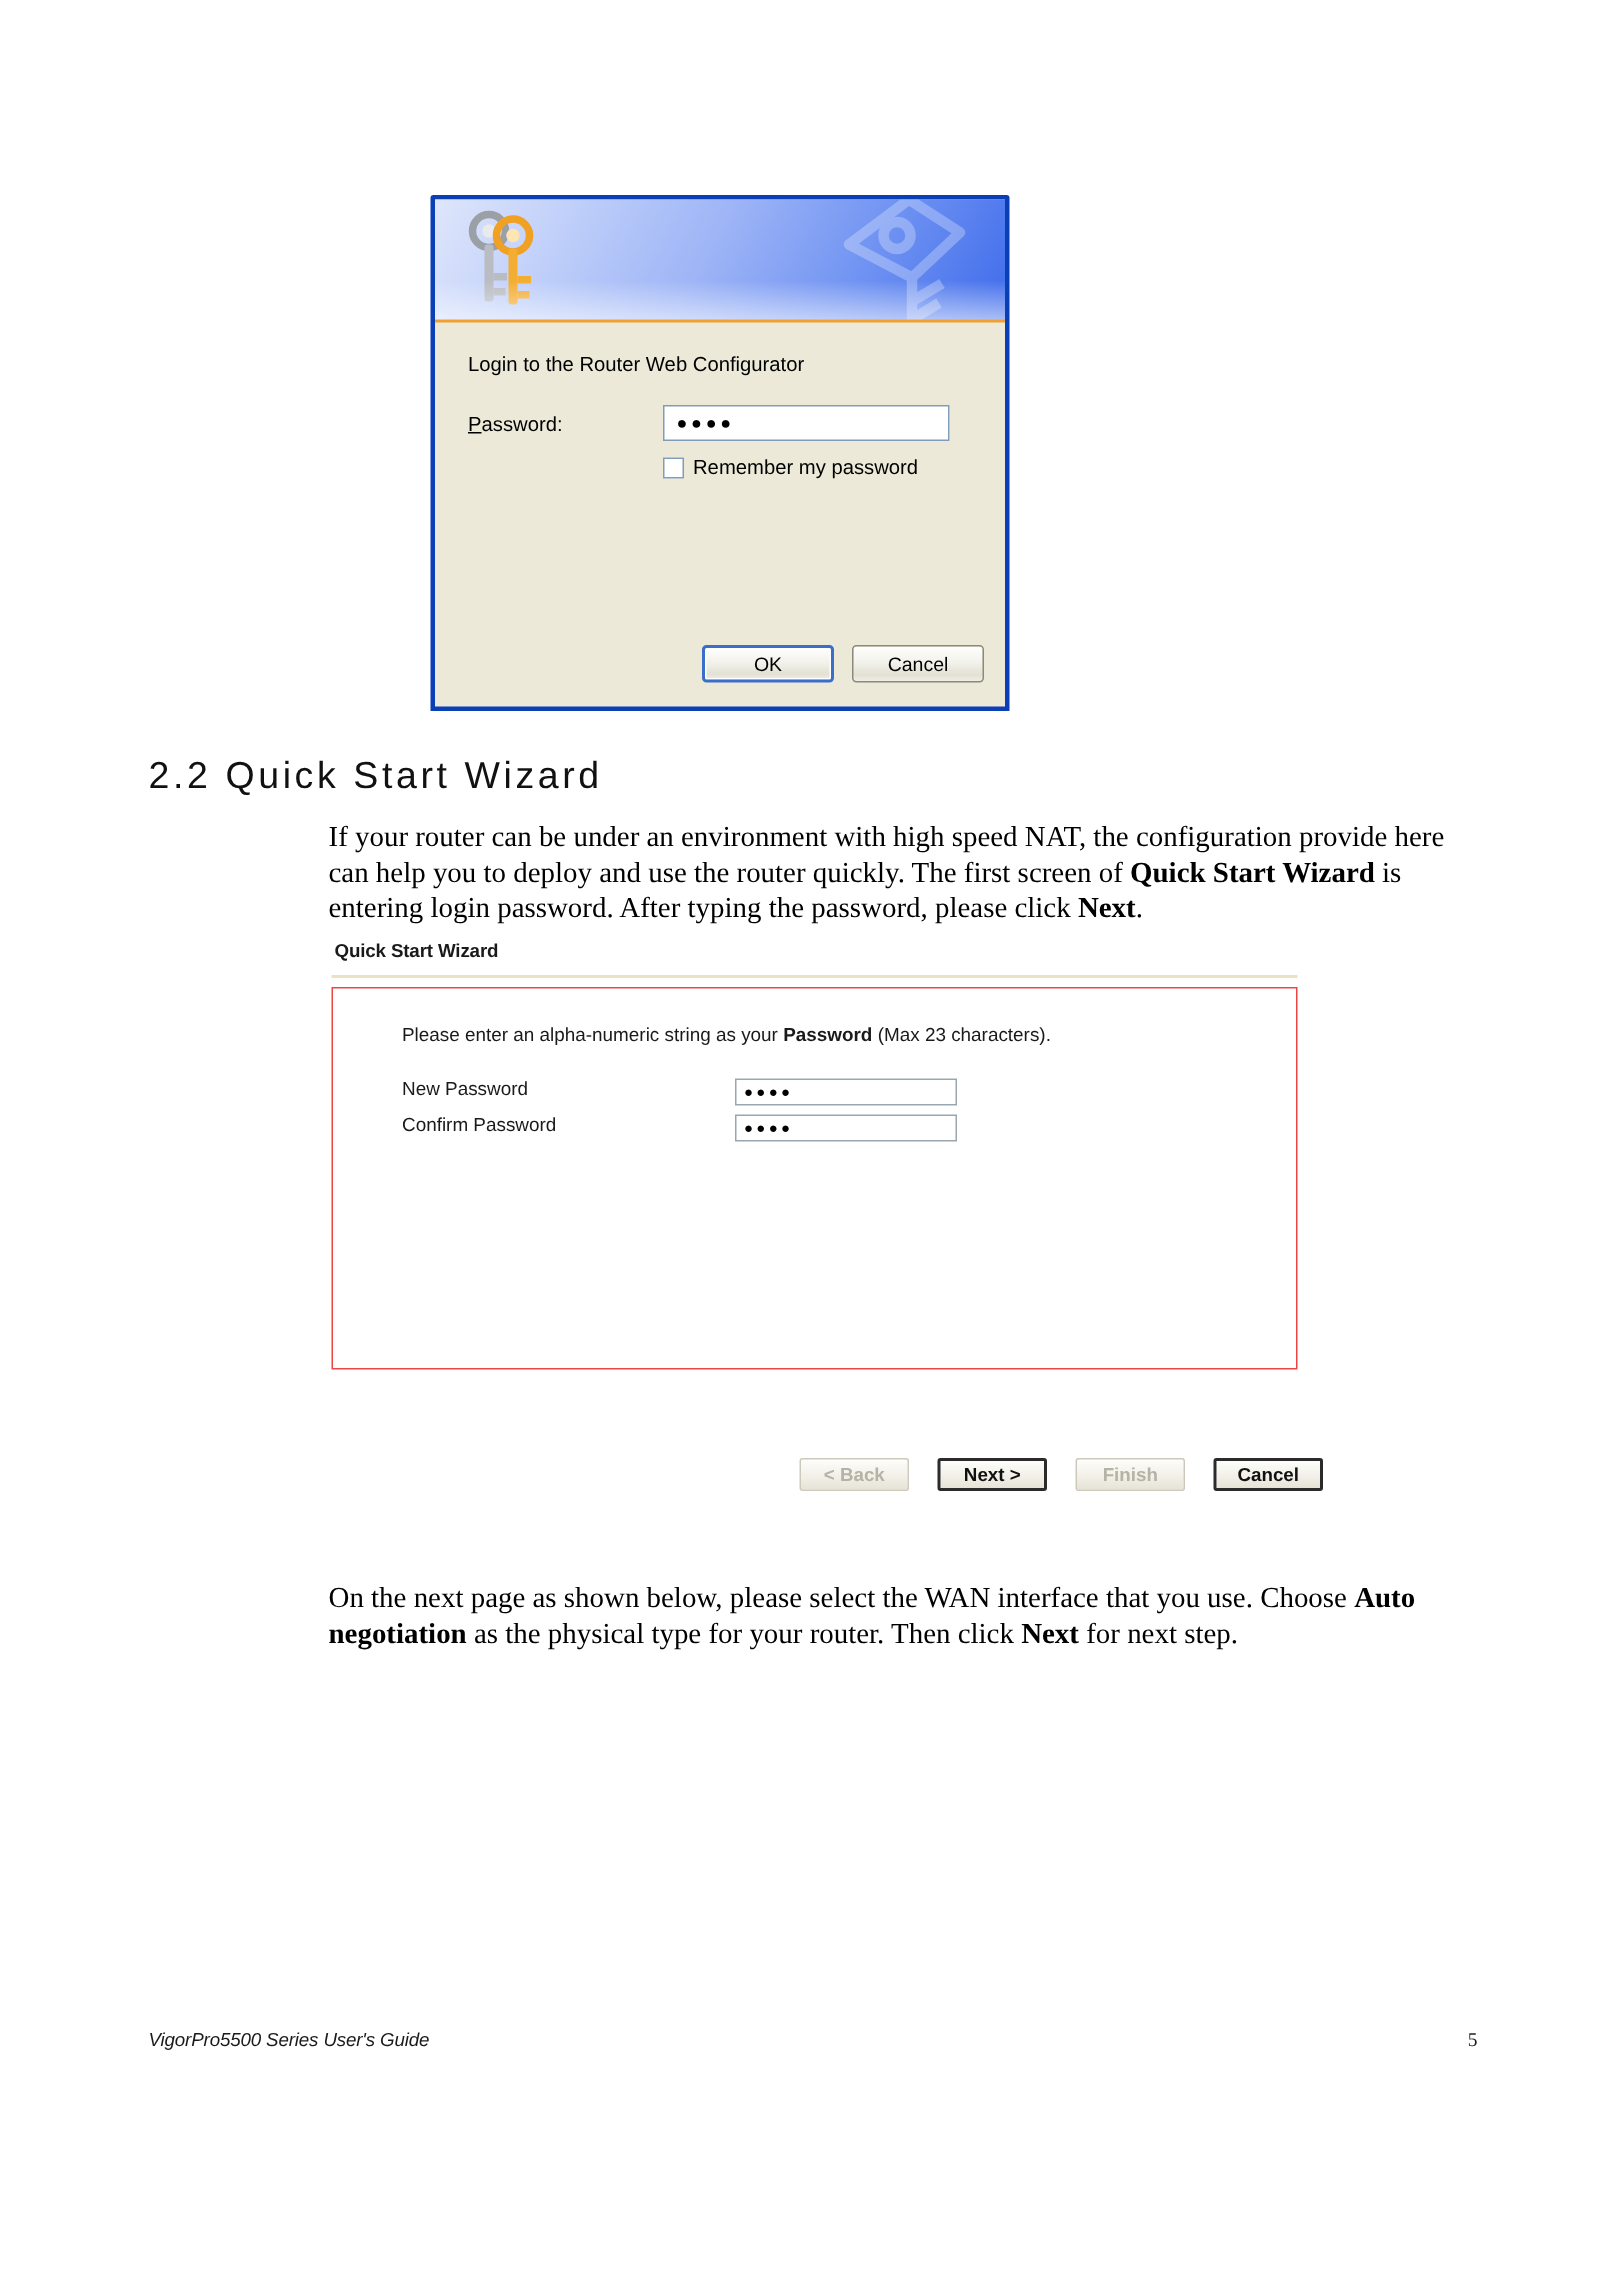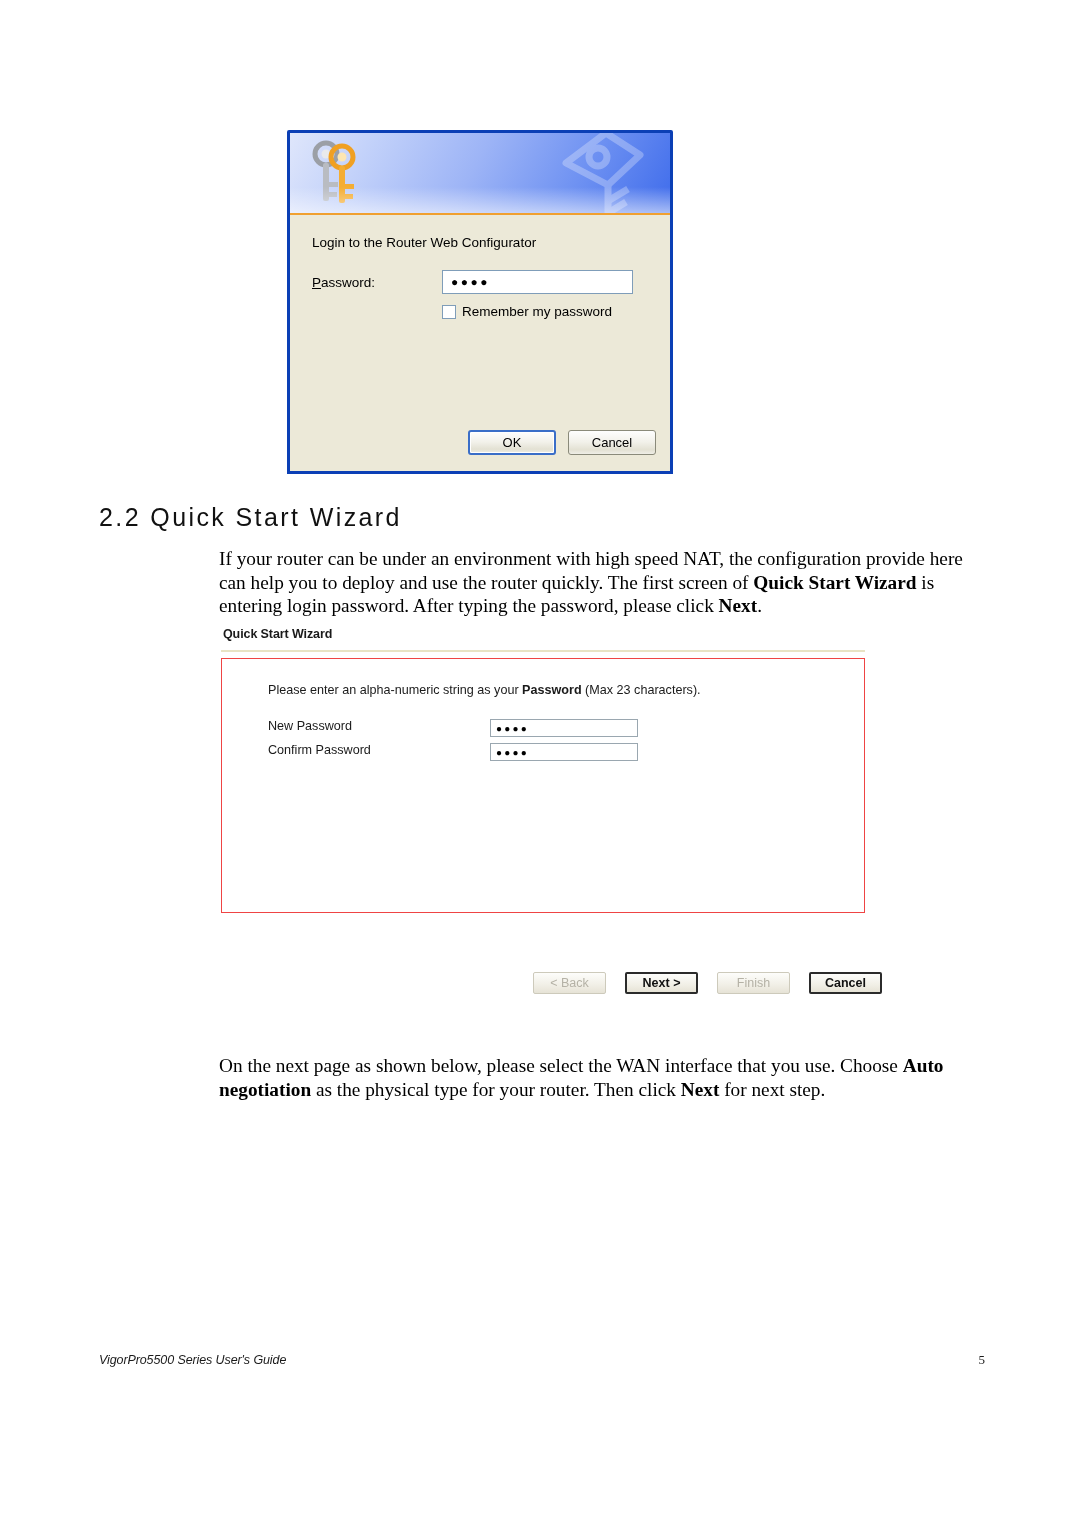--- a/index.html
+++ b/index.html
@@ -269,21 +269,21 @@
     height: 22px;
     padding: 0 8px;
     font-size: 12.5px;
     font-family: "Liberation Sans", sans-serif;
     background: linear-gradient(to bottom,#fdfdfb,#f1efe6 60%,#e6e3d6);
     border: 1px solid #b3b0a0;
     border-radius: 2px;
     display: flex; align-items: center; justify-content: center;
     color: #111;
   }
-  .wiz-btn.disabled { color: #b5b2a6; border-color: #cdcabb; }
+  .wiz-btn.disabled { color: #b5b2a6; border-color: #cdcabb; font-weight: bold; }
   .wiz-btn.strong { border: 2px solid #2b2b2b; font-weight: bold; }
 
   
   .doc-footer {
     position: absolute;
     left: 99px;
     right: 95px;
     top: 1352px;
     display: flex;
     justify-content: space-between;

